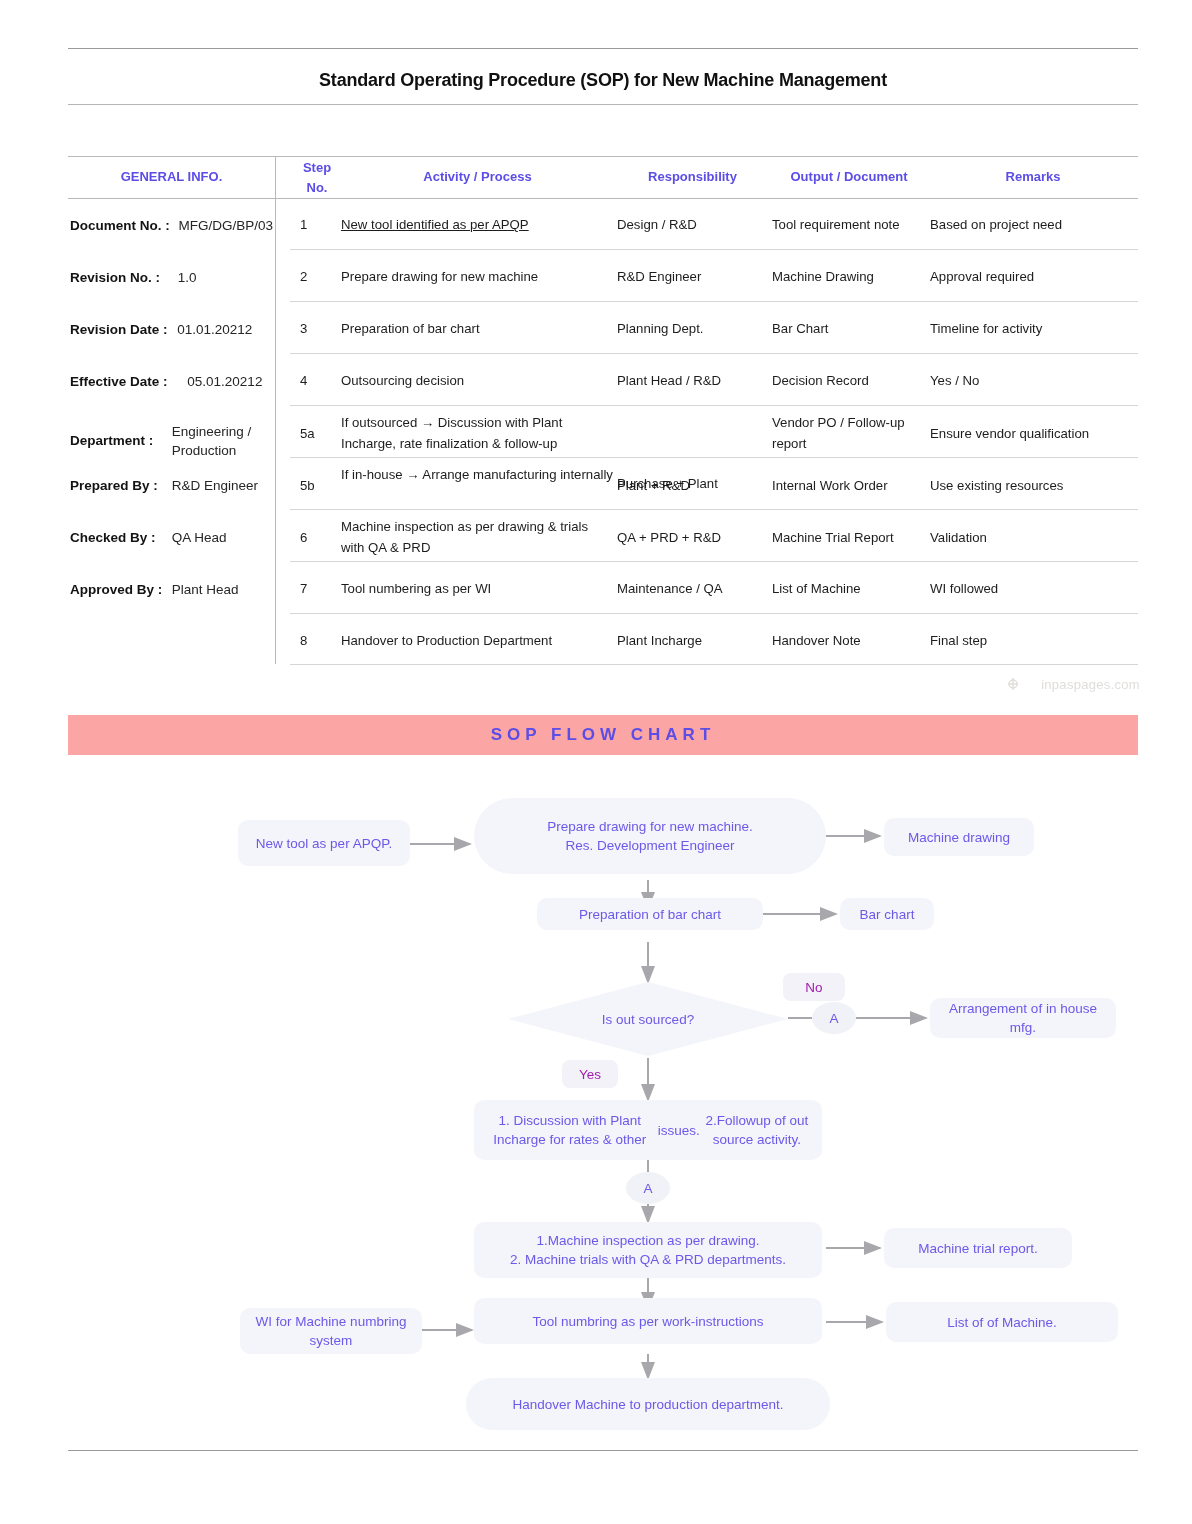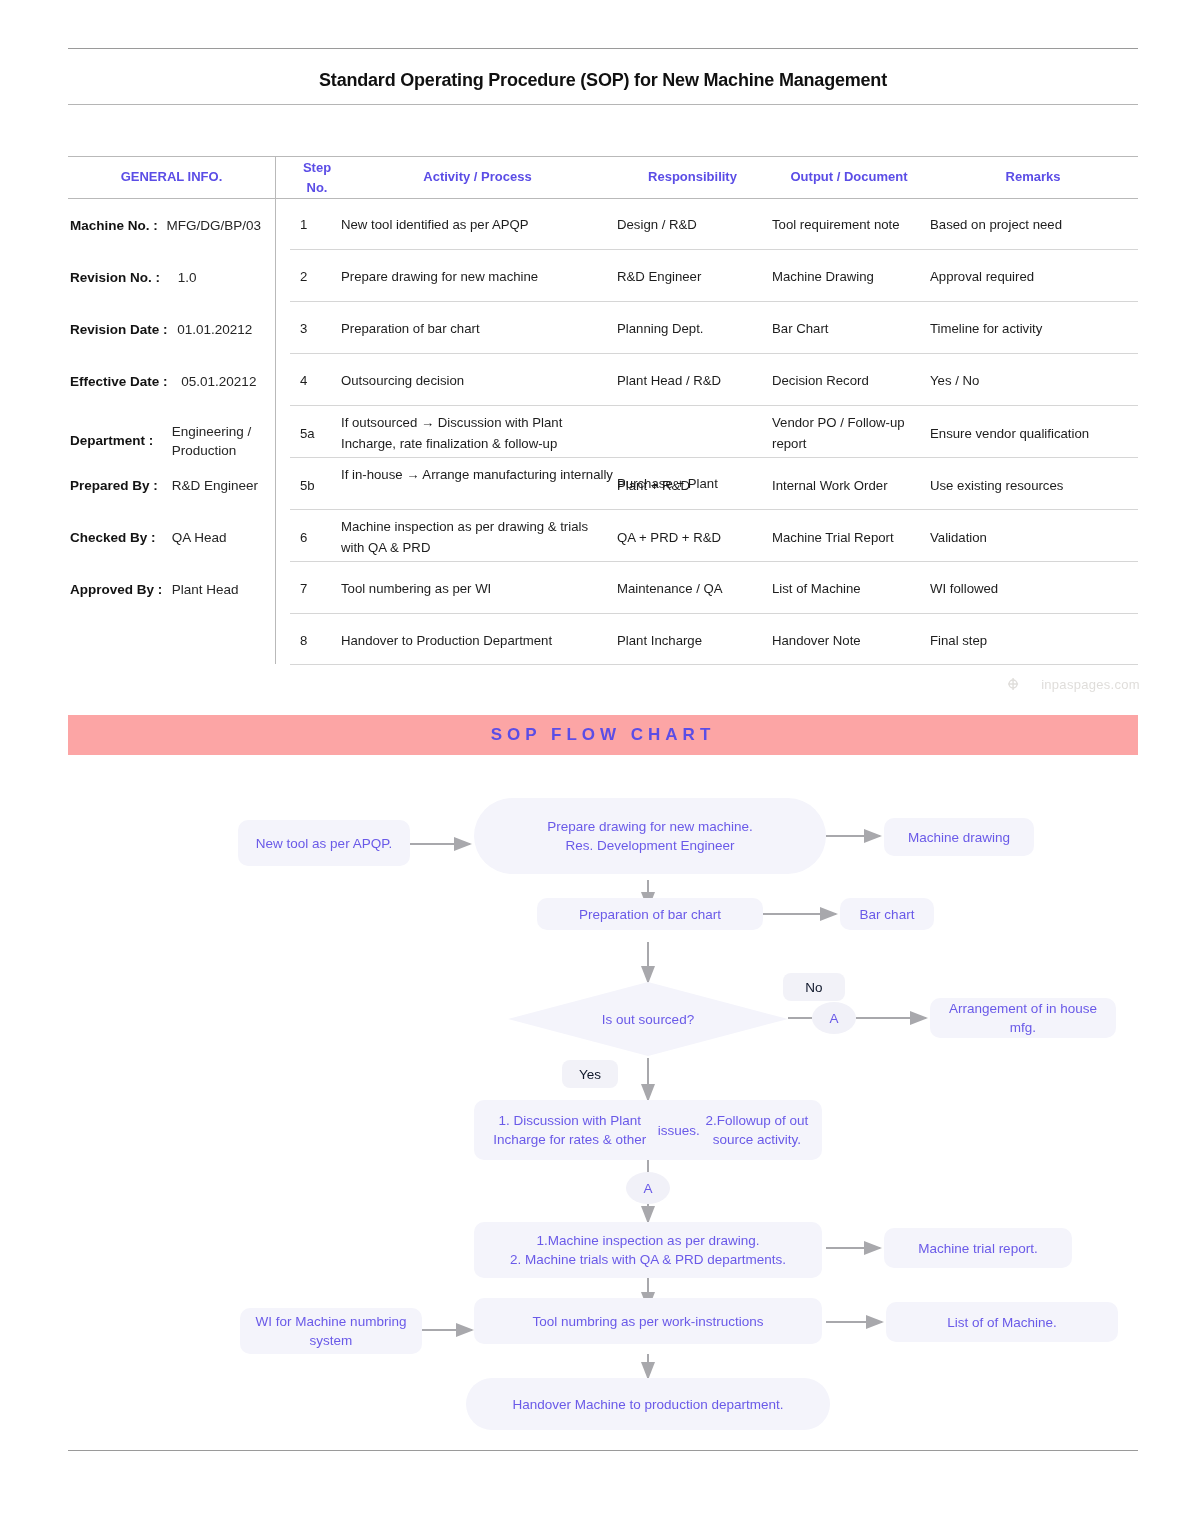--- a/index.html
+++ b/index.html
@@ -79,21 +79,21 @@
   .node{
     position:absolute;background:#f4f4fb;border-radius:10px;
     display:flex;align-items:center;justify-content:center;text-align:center;
     color:#6a5ae8;font-size:13.5px;line-height:19px;padding:4px 8px;
     box-sizing:border-box;
   }
   .node.pill{border-radius:60px;}
   .tag{
     position:absolute;background:#f2f2f8;border-radius:8px;
     display:flex;align-items:center;justify-content:center;
-    color:#0f172a;font-size:13.5px;box-sizing:border-box;
+    color:#a21caf;font-size:13.5px;box-sizing:border-box;
   }
   .conn-circle{
     position:absolute;background:#f1f1f8;border-radius:50%;
     display:flex;align-items:center;justify-content:center;
     color:#6a5ae8;font-size:13.5px;
   }
   .diamond-wrap{position:absolute;}
   .diamond-wrap .dlabel{
     position:absolute;left:0;top:0;width:100%;height:100%;
     display:flex;align-items:center;justify-content:center;
@@ -118,54 +118,54 @@
   <div class="th" id="th-step">
     <div>Step</div>
     <div>No.</div>
   </div>
   <div class="th" id="th-activity">Activity / Process</div>
   <div class="th" id="th-resp">Responsibility</div>
   <div class="th" id="th-output">Output / Document</div>
   <div class="th" id="th-remarks">Remarks</div>
 
   <div class="gi-row" style="top:216px;">
-    <span class="gi-label">Machine No. :</span>
+    <span class="gi-label">Document No. :</span>
     <span class="gi-value" style="margin-left:5px;">MFG/DG/BP/03</span>
   </div>
   <div class="gi-row" style="top:268px;">
     <span class="gi-label">Revision No. :</span>
     <span class="gi-value" style="margin-left:14px;">1.0</span>
   </div>
   <div class="gi-row" style="top:320px;">
     <span class="gi-label">Revision Date :</span>
     <span class="gi-value" style="margin-left:6px;">01.01.20212</span>
   </div>
   <div class="gi-row" style="top:372px;">
     <span class="gi-label">Effective Date :</span>
-    <span class="gi-value" style="margin-left:10px;">05.01.20212</span>
+    <span class="gi-value" style="margin-left:16px;">05.01.20212</span>
   </div>
   <div class="gi-row" style="top:422px;">
     <span class="gi-label" style="width:98px;padding-top:9px;">Department :</span>
     <span class="gi-value" style="width:100px;">Engineering / Production</span>
   </div>
   <div class="gi-row" style="top:476px;">
     <span class="gi-label" style="width:98px;">Prepared By :</span>
     <span class="gi-value">R&amp;D Engineer</span>
   </div>
   <div class="gi-row" style="top:528px;">
     <span class="gi-label" style="width:98px;">Checked By :</span>
     <span class="gi-value">QA Head</span>
   </div>
   <div class="gi-row" style="top:580px;">
     <span class="gi-label" style="width:98px;">Approved By :</span>
     <span class="gi-value">Plant Head</span>
   </div>
 
   <div class="cell c-step" style="left:300px;top:214px;">1</div>
-  <div class="cell c-act" style="left:341px;top:214px;">New tool identified as per APQP</div>
+  <div class="cell c-act" style="left:341px;top:214px;text-decoration:underline;">New tool identified as per APQP</div>
   <div class="cell c-resp" style="left:617px;top:214px;">Design / R&amp;D</div>
   <div class="cell c-out" style="left:772px;top:214px;">Tool requirement note</div>
   <div class="cell c-rem" style="left:930px;top:214px;">Based on project need</div>
   <div class="row-sep" style="top:249px;"></div>
 
   <div class="cell c-step" style="left:300px;top:266px;">2</div>
   <div class="cell c-act" style="left:341px;top:266px;">Prepare drawing for new machine</div>
   <div class="cell c-resp" style="left:617px;top:266px;">R&amp;D Engineer</div>
   <div class="cell c-out" style="left:772px;top:266px;">Machine Drawing</div>
   <div class="cell c-rem" style="left:930px;top:266px;">Approval required</div>

